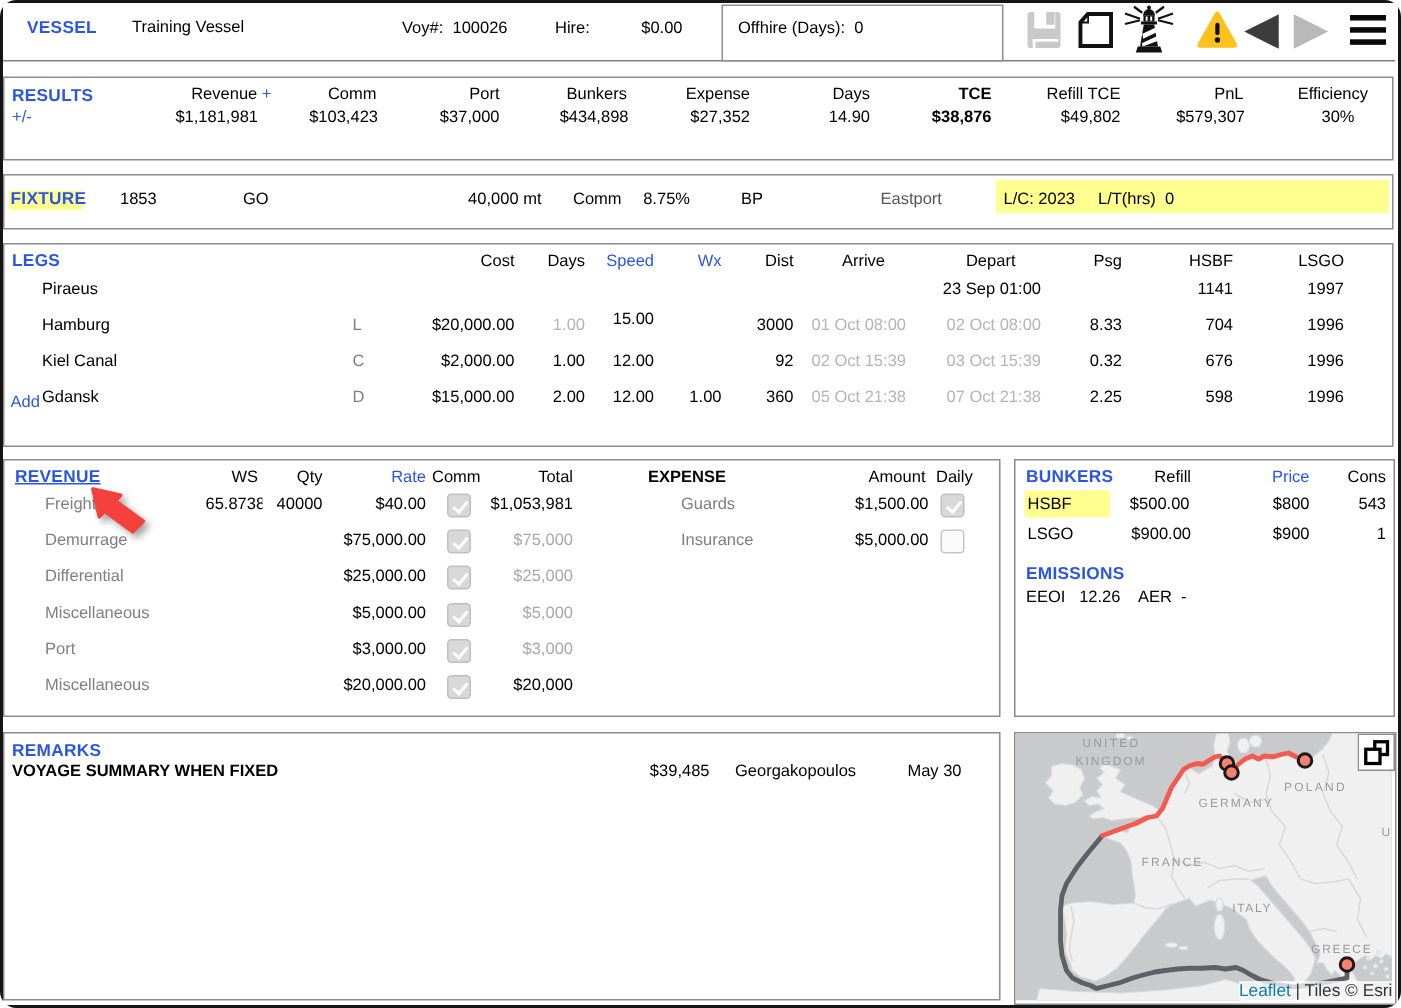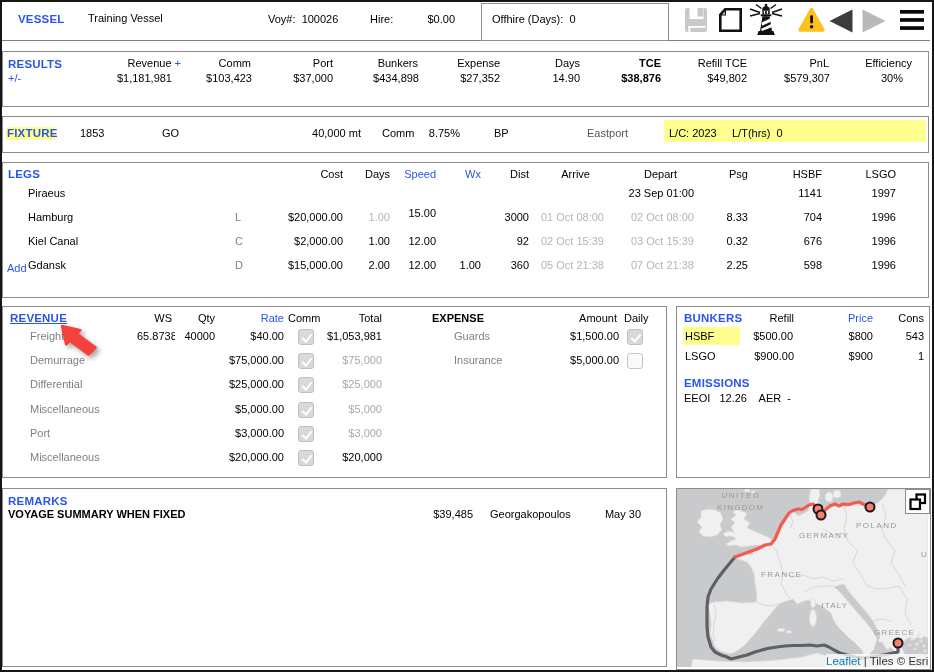--- a/index.html
+++ b/index.html
@@ -1,16 +1,16 @@
 <!DOCTYPE html>
 <html><head>
 <meta charset="utf-8">
 <style>
 html,body{margin:0;padding:0;background:#fff;}
-#page{position:relative;width:934px;height:672px;background:#fff;font-family:"Liberation Sans",sans-serif;overflow:hidden;}
+#page{position:relative;width:934px;height:672px;background:#fff;font-family:"Liberation Sans",sans-serif;overflow:hidden;border-radius:11px;}
 #frame{position:absolute;left:0;top:0;width:930px;height:668px;border:2px solid #151515;border-right-width:3px;pointer-events:none;z-index:50;}
 .panel{position:absolute;background:#fff;border:1px solid #8c8c8c;}
 .t{position:absolute;font-size:11px;color:#000;white-space:nowrap;line-height:13px;}
 .b{font-weight:bold;}
 .bl{color:#2b55e8;}
 .g{color:#7f7f7f;}
 .lg{color:#b5b5b5;}
 .hd{font-weight:bold;color:#2b55e8;letter-spacing:0.2px;font-size:11.5px;}
 .cb{position:absolute;width:14px;height:14px;border:1px solid #c6c6c6;border-radius:3px;background:#fafafa;}
 .cb.ck{background:#d9d9d9;border-color:#c0c0c0;}

